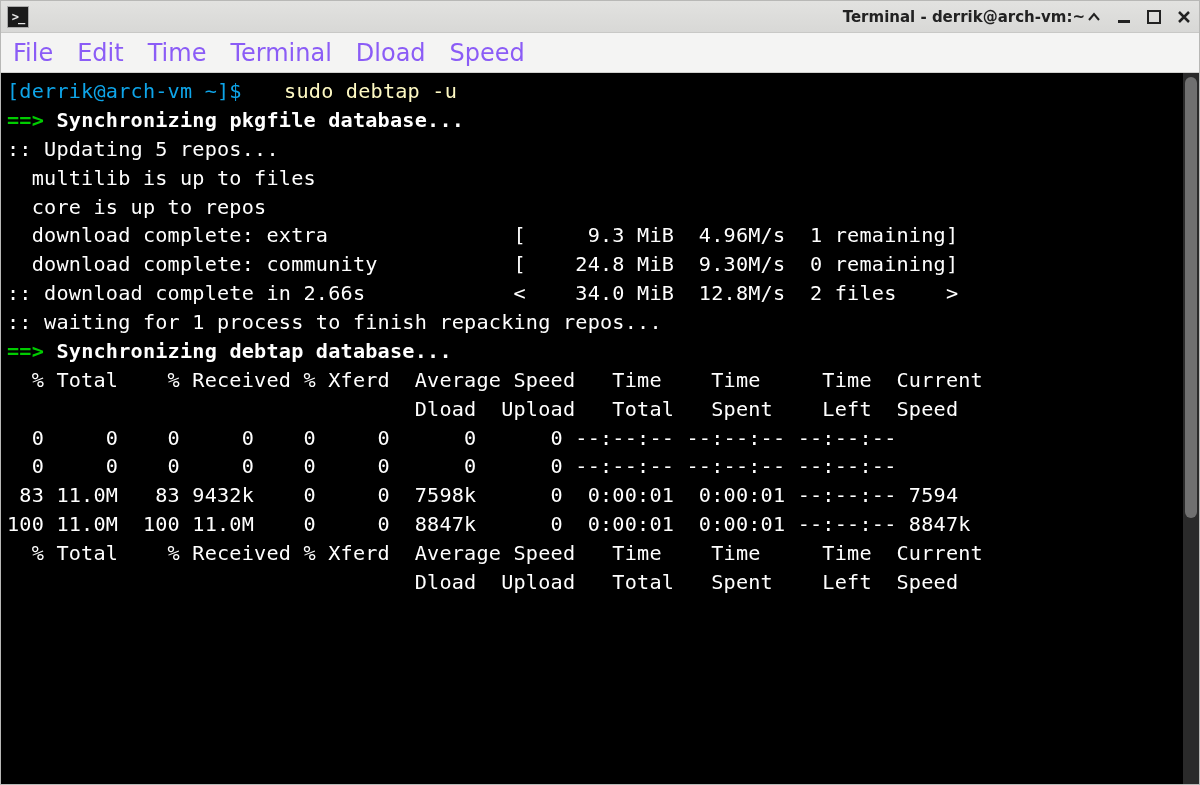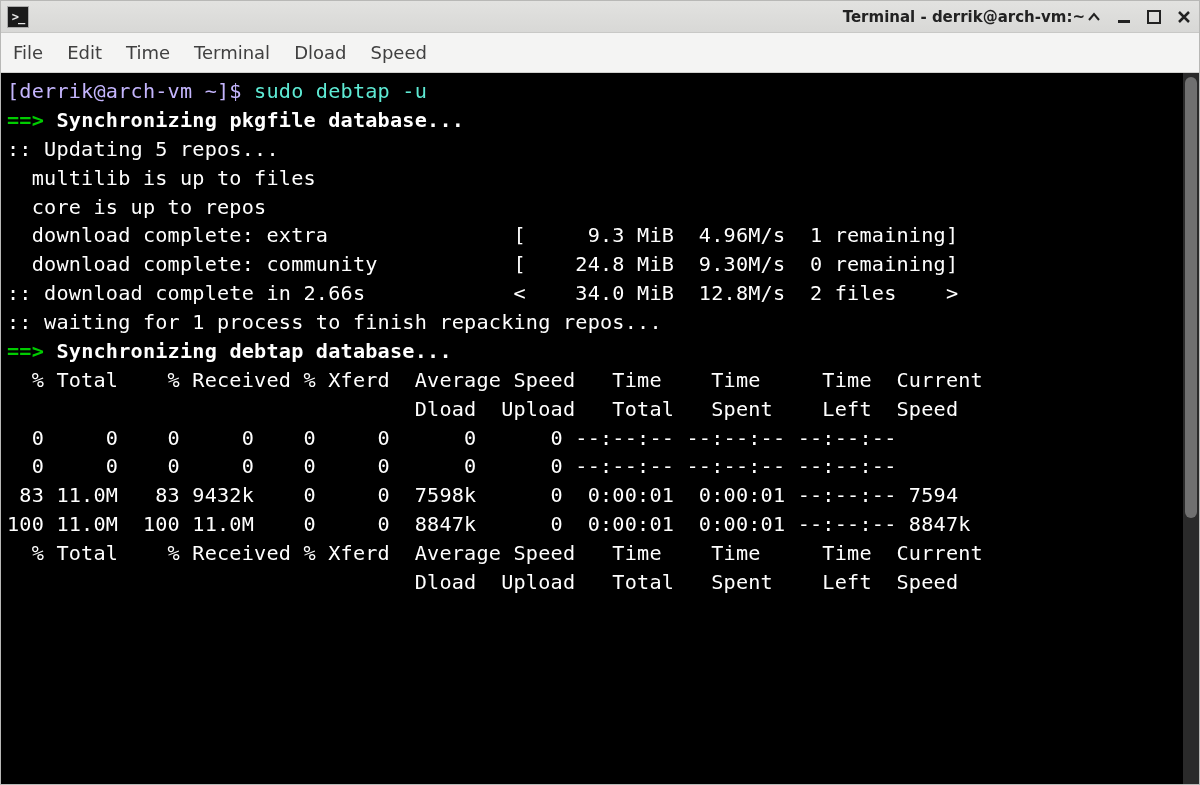--- a/index.html
+++ b/index.html
@@ -70,43 +70,43 @@
     .menubar {
       height: 40px;
       background: #f4f4f3;
       border-bottom: 1px solid #d0d0ce;
       display: flex;
       align-items: center;
       padding-left: 12px;
       gap: 24px;
     }
     .menu-item {
-      font-size: 18px;
-      color: #404040;
+      font-size: 24px;
+      color: #8b5cf6;
       cursor: pointer;
     }
     .terminal-area {
       flex: 1;
       background: #000;
       position: relative;
       display: flex;
     }
     .terminal-content {
       flex: 1;
       padding: 4px 6px;
       font-family: "DejaVu Sans Mono", "Liberation Mono", monospace;
       font-size: 20.2px;
       line-height: 1.43;
       color: #fff;
       white-space: pre;
       overflow: hidden;
       letter-spacing: 0.2px;
     }
-    .prompt-user { color: #c4b5fd; }
-    .prompt-cmd { color: #5eead4; }
+    .prompt-user { color: #0ea5e9; }
+    .prompt-cmd { color: #fef9c3; margin-left: 30px; }
     .arrow-green { color: #00cc00; font-weight: bold; }
     .bold-white { color: #fff; font-weight: bold; margin-top: 11px; }
     .scrollbar {
       width: 16px;
       background: #2a2a2a;
       position: relative;
     }
     .scroll-thumb {
       position: absolute;
       top: 4px;

